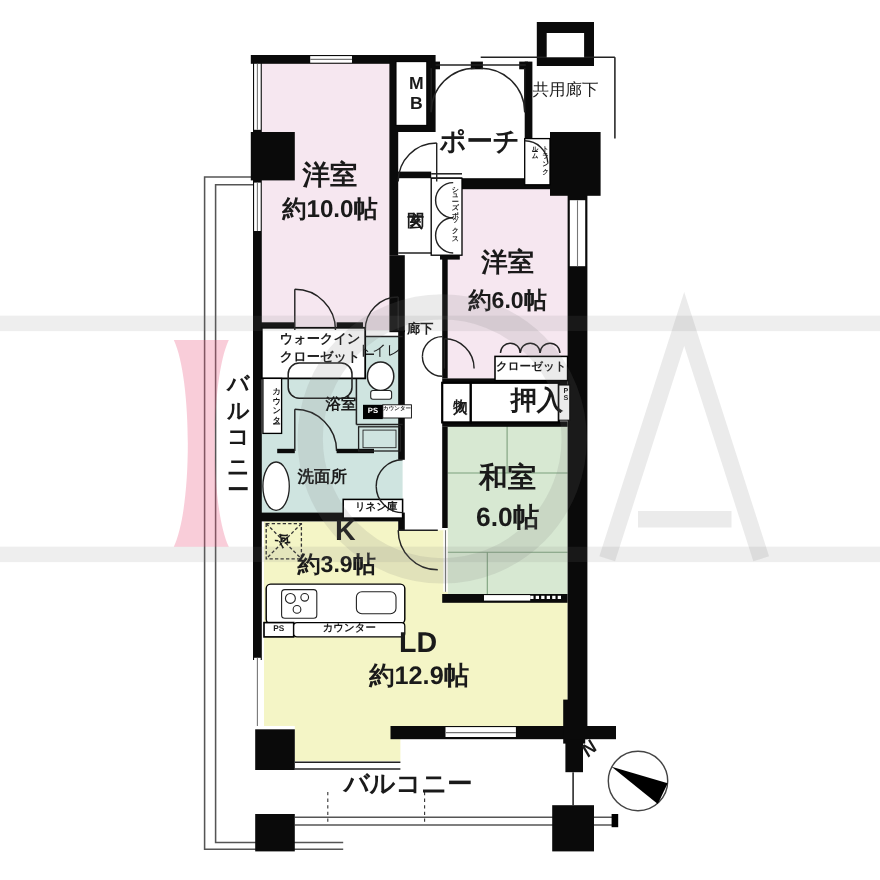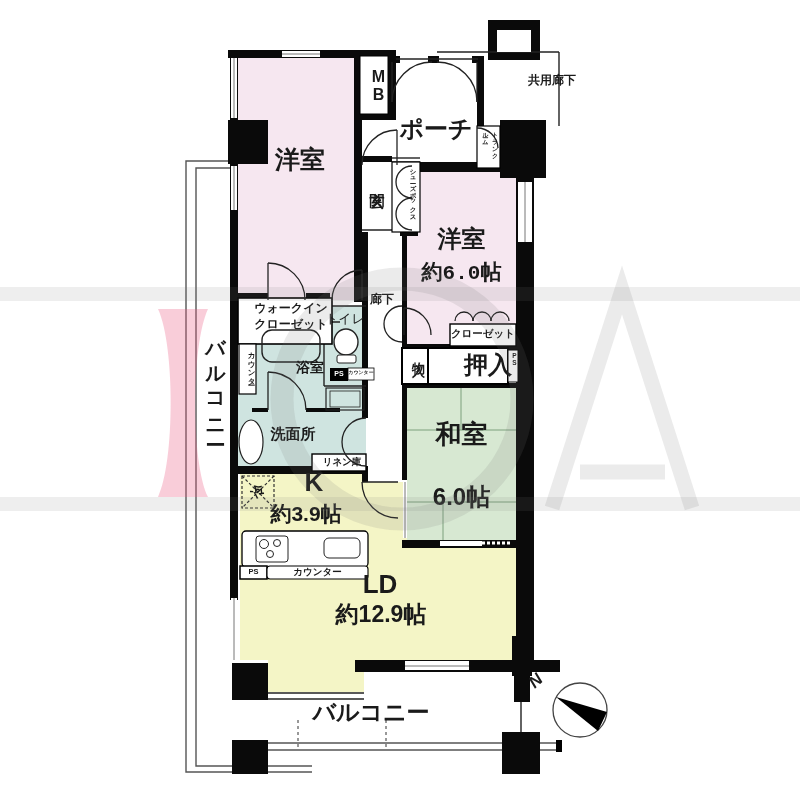--- a/index.html
+++ b/index.html
@@ -191,26 +191,27 @@
         <path d="M362,482 A36,36 0 0 0 398,518"></path>
     </g>
 
     <g>
       <circle cx="580" cy="710" r="27" fill="#fff" stroke="#444" stroke-width="1.3"></circle>
       <polygon points="556,697 607,712 598,731" fill="#000"></polygon>
     </g>
   </svg>
 
   <div class="lbl c" style="left:238px;top:146px;width:124px;font-size:25px;">洋室</div>
+  <div class="lbl c" style="left:238px;top:178px;width:124px;font-size:22px;">約10.0帖</div>
 
   <div class="lbl c" style="left:407px;top:226px;width:109px;font-size:24px;">洋室</div>
-  <div class="lbl c" style="left:407px;top:262px;width:109px;font-size:21px;font-family:Liberation Mono, monospace;">約6.0帖</div>
+  <div class="lbl c" style="left:407px;top:262px;width:109px;font-size:21px;">約6.0帖</div>
 
   <div class="lbl c" style="left:390px;top:116px;width:92px;font-size:24px;">ポーチ</div>
-  <div class="lbl" style="left:484px;top:74px;font-size:12px;font-weight:700;margin-left:44px;">共用廊下</div>
+  <div class="lbl" style="left:484px;top:74px;font-size:15px;font-weight:400;">共用廊下</div>
 
   <div class="lbl v" style="left:362px;top:60px;width:25px;height:52px;font-size:16px;text-align:center;">MB</div>
   <div class="lbl v" style="left:363px;top:180px;width:22px;height:52px;font-size:15px;">玄関</div>
   <div class="lbl v" style="left:403px;top:165px;width:14px;height:66px;font-size:6.5px;font-weight:600;letter-spacing:0;">シューズボックス</div>
   <div class="lbl v" style="left:478px;top:128px;width:21px;height:40px;font-size:6px;font-weight:600;letter-spacing:0;line-height:1.6;">トランク
 ルーム</div>
 
   <div class="lbl" style="left:370px;top:293px;font-size:12px;font-weight:600;">廊下</div>
   <div class="lbl c" style="left:238px;top:301px;width:106px;font-size:12px;font-weight:600;line-height:1.3;">ウォークイン
 クローゼット</div>
@@ -222,21 +223,21 @@
   <div class="lbl c" style="left:348px;top:370px;width:26px;font-size:5px;font-weight:600;">カウンター</div>
   <div class="lbl c" style="left:258px;top:426px;width:70px;font-size:15px;">洗面所</div>
   <div class="lbl c" style="left:312px;top:457px;width:60px;font-size:9.5px;font-weight:600;">リネン庫</div>
 
   <div class="lbl c" style="left:450px;top:328px;width:66px;font-size:10.5px;font-weight:600;">クローゼット</div>
   <div class="lbl v" style="left:405px;top:352px;width:20px;height:30px;font-size:13px;">物入</div>
   <div class="lbl c" style="left:428px;top:352px;width:80px;font-size:24px;padding-left:20px;">押入</div>
   <div class="lbl v" style="left:508px;top:352px;width:10px;height:30px;font-size:6.5px;font-weight:600;letter-spacing:0;">PS</div>
 
   <div class="lbl c" style="left:407px;top:420px;width:109px;font-size:26px;">和室</div>
-  <div class="lbl c" style="left:407px;top:484px;width:109px;font-size:24px;">6.0帖</div>
+  <div class="lbl c" style="left:407px;top:458px;width:109px;font-size:24px;">6.0帖</div>
 
   <div class="lbl c" style="left:242px;top:484px;width:32px;font-size:13px;transform:rotate(-45deg);">冷</div>
   <div class="lbl c" style="left:296px;top:468px;width:36px;font-size:26px;">K</div>
   <div class="lbl c" style="left:248px;top:502px;width:116px;font-size:21px;">約3.9帖</div>
   <div class="lbl c" style="left:240px;top:568px;width:27px;font-size:7.5px;font-weight:600;">PS</div>
   <div class="lbl c" style="left:267px;top:567px;width:101px;font-size:9.5px;font-weight:600;">カウンター</div>
 
   <div class="lbl c" style="left:348px;top:570px;width:64px;font-size:26px;">LD</div>
   <div class="lbl c" style="left:306px;top:602px;width:150px;font-size:23px;">約12.9帖</div>
 

